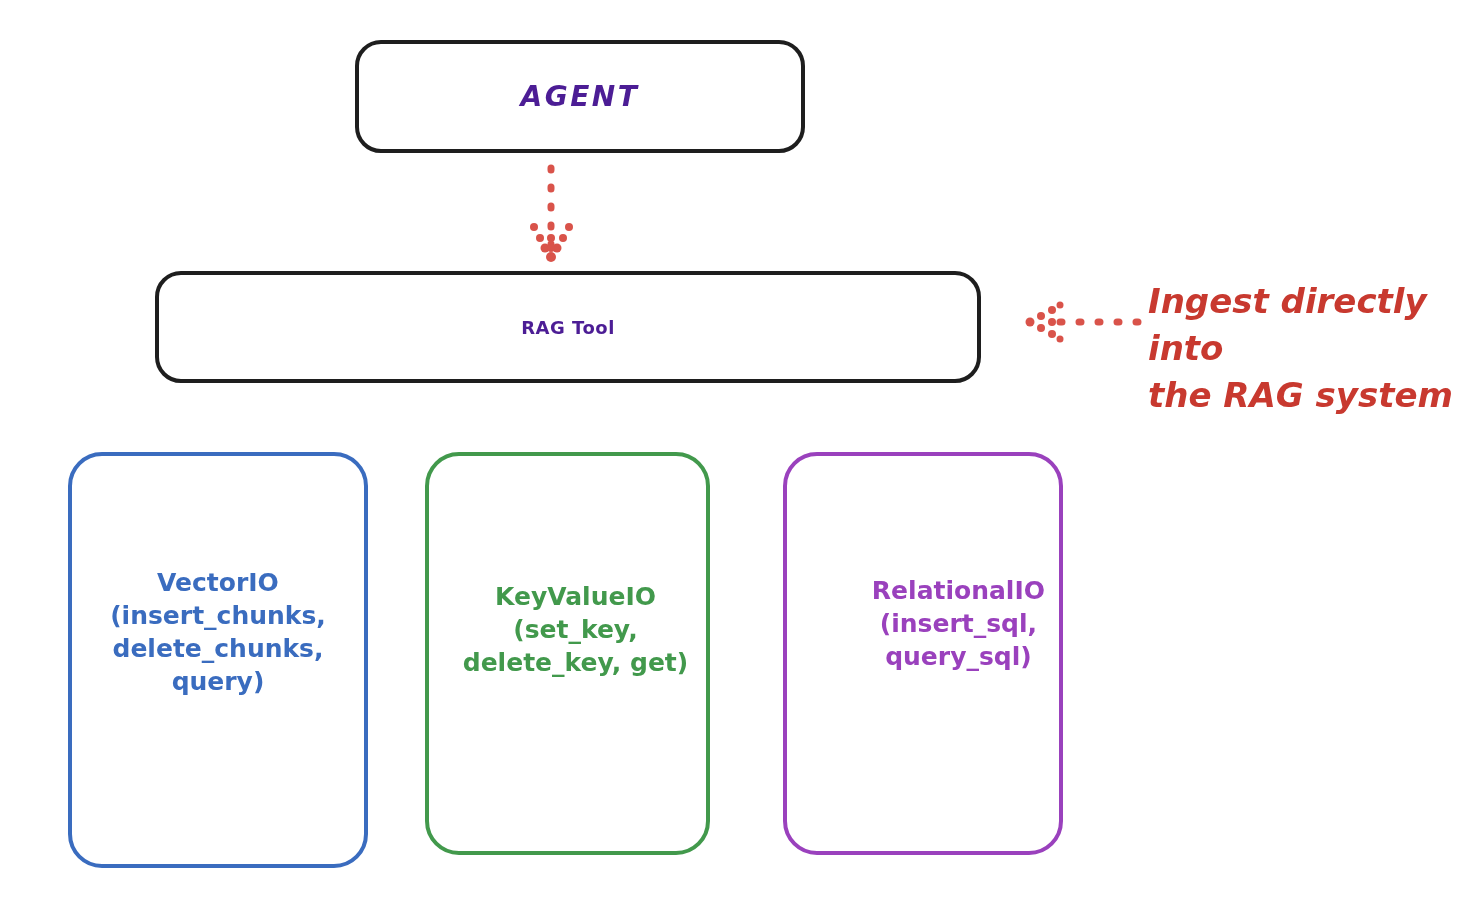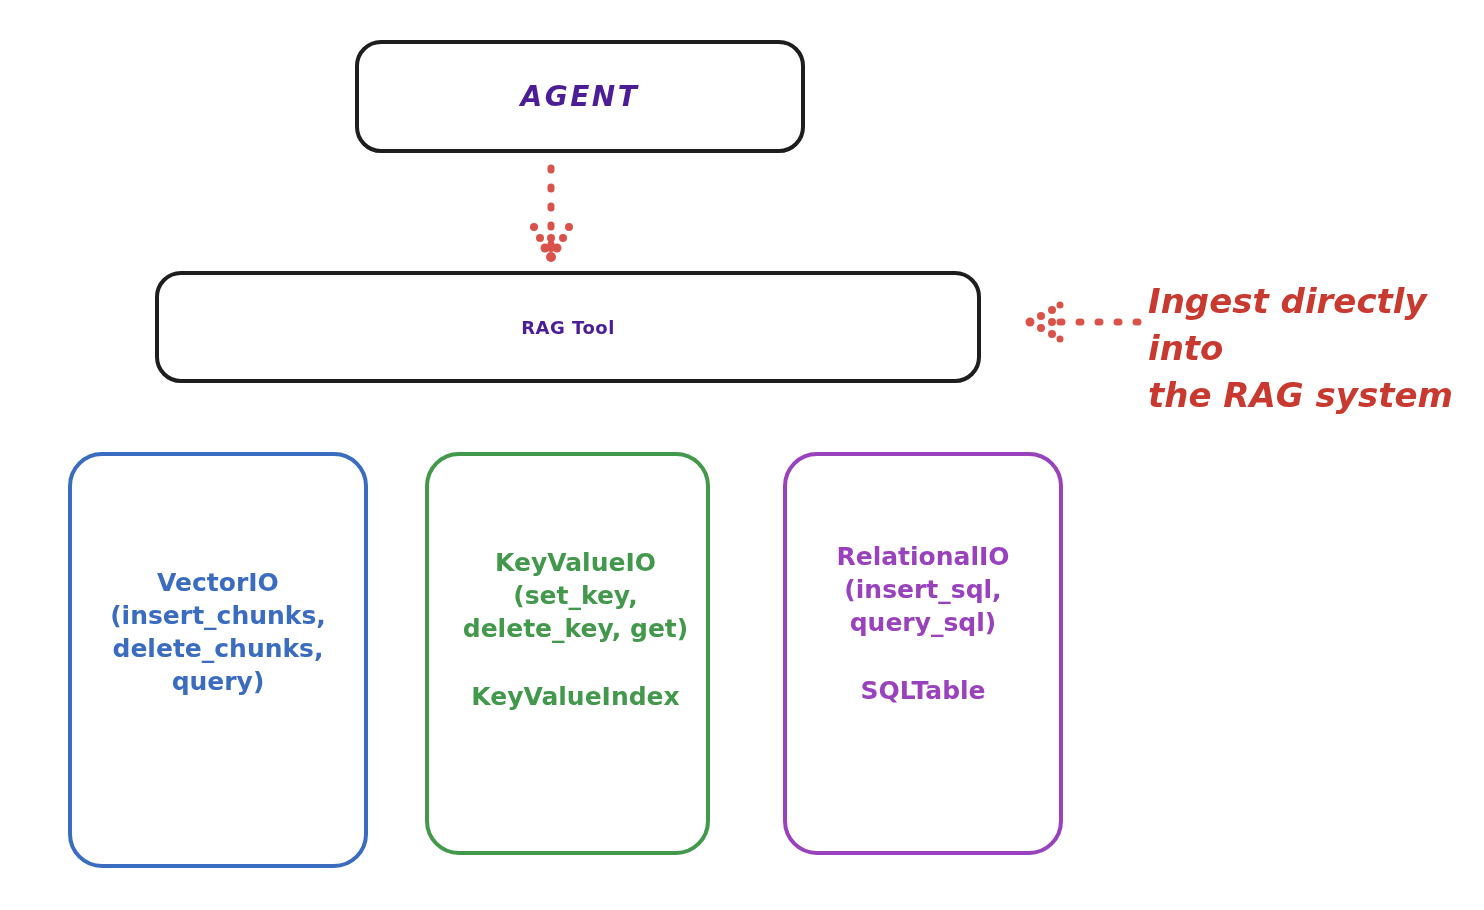--- a/index.html
+++ b/index.html
@@ -104,20 +104,21 @@
     border-color: #42994c;
   }
   #keyvalue-box .api-line, #keyvalue-box .index-line { color: #42994c; margin-left: 16px; }
 
   #relational-box {
     left: 783px;
     top: 452px;
     width: 280px;
     height: 403px;
     border-color: #9a41bd;
+    align-items: flex-end;
   }
   #relational-box .api-line, #relational-box .index-line { color: #9a41bd; }
 
   
   #vector-box .stack { transform: translateY(-28px); }
   #keyvalue-box .stack { transform: translateY(-24px); }
   #relational-box .stack { transform: translateY(-30px); }
 
   
   #ingest-note {
@@ -185,27 +186,25 @@
 delete_chunks,
 query)</div>
   </div>
 </div>
 
 <div class="node box-color" id="keyvalue-box">
   <div class="stack">
     <div class="api-line">KeyValueIO
 (set_key,
 delete_key, get)</div>
-    <div class="index-line">KeyValueIndex</div>
   </div>
 </div>
 
 <div class="node box-color" id="relational-box">
   <div class="stack">
     <div class="api-line">RelationalIO
 (insert_sql,
 query_sql)</div>
-    <div class="index-line">SQLTable</div>
   </div>
 </div>
 
 <div id="ingest-note">Ingest directly into
 the RAG system</div>
 
 </body></html>

